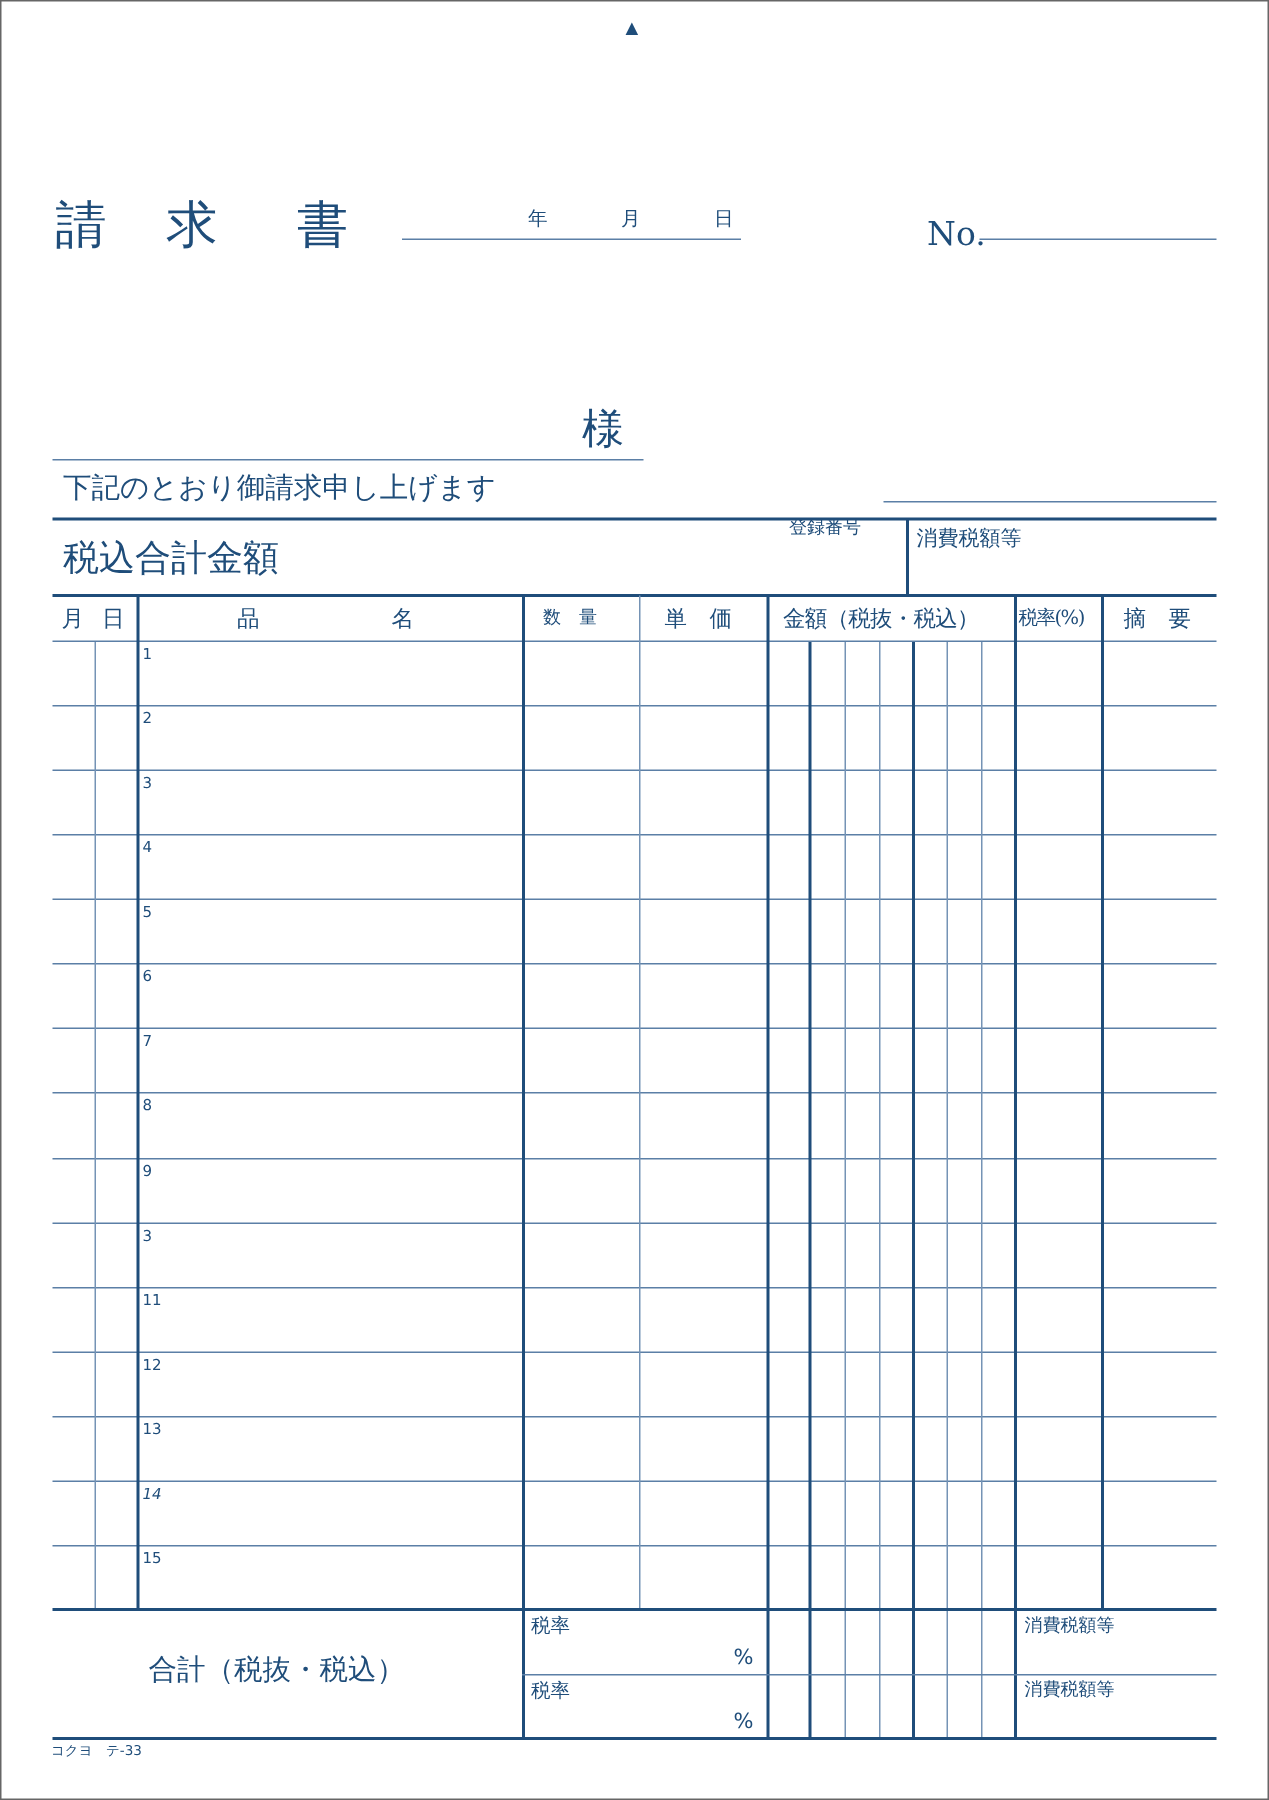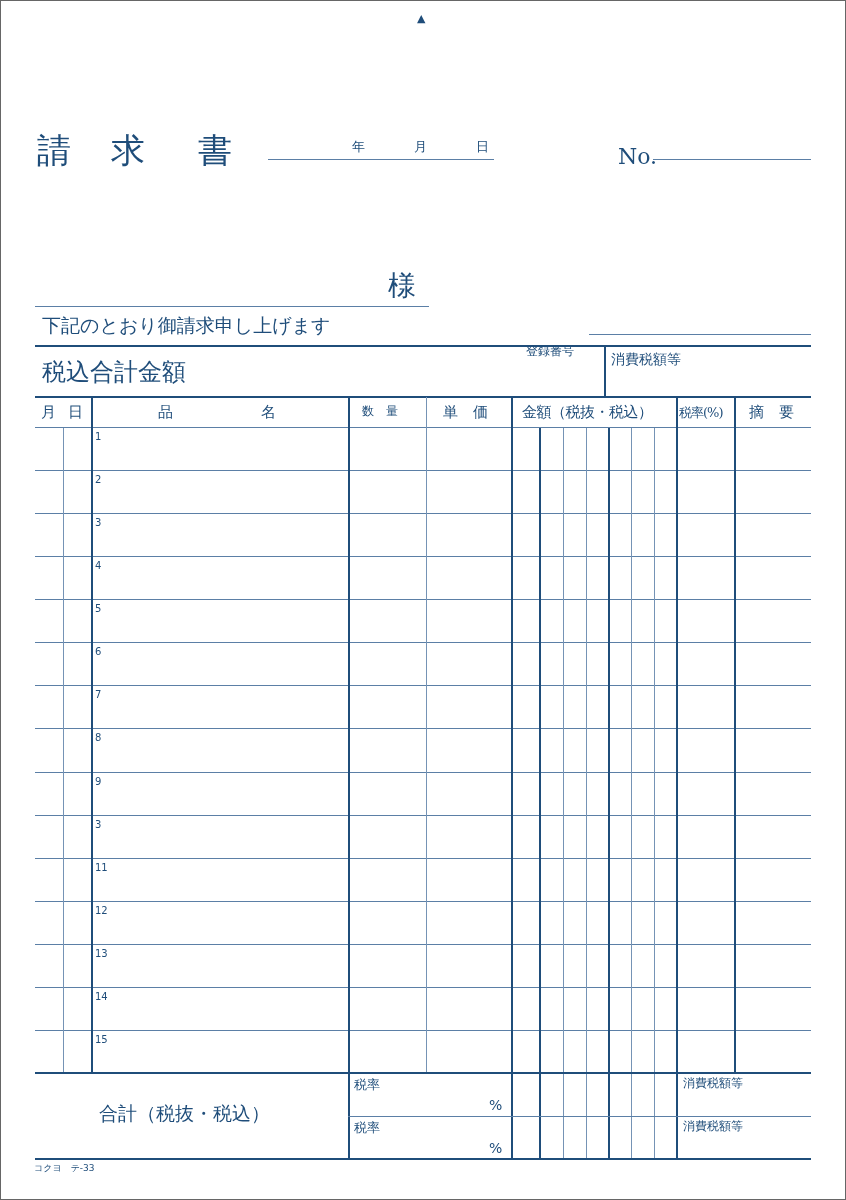--- a/index.html
+++ b/index.html
@@ -124,21 +124,21 @@
     </div>
     <div class="abs" style="left: 35px; top: 858px; width: 776px; height: 43px;">
       <span class="txt rownum" style="left: 60px; top: 5px;">11</span>
     </div>
     <div class="abs" style="left: 35px; top: 901px; width: 776px; height: 43px;">
       <span class="txt rownum" style="left: 60px; top: 5px;">12</span>
     </div>
     <div class="abs" style="left: 35px; top: 944px; width: 776px; height: 43px;">
       <span class="txt rownum" style="left: 60px; top: 5px;">13</span>
     </div>
-    <div class="abs" style="left: 35px; top: 987px; width: 776px; height: 43px;">
+    <div class="abs" style="left: 35px; top: 987px; width: 776px; height: 43px; font-style: italic;">
       <span class="txt rownum" style="left: 60px; top: 5px;">14</span>
     </div>
     <div class="abs" style="left: 35px; top: 1030px; width: 776px; height: 30px;">
       <span class="txt rownum" style="left: 60px; top: 5px;">15</span>
     </div>
   </div>
 
 <div class="hl" style="left:35px;top:1072px;width:776px;"></div>
 <div class="hl thin" style="left:348px;top:1116px;width:463px;"></div>
 <div class="hl" style="left:35px;top:1158px;width:776px;"></div>

